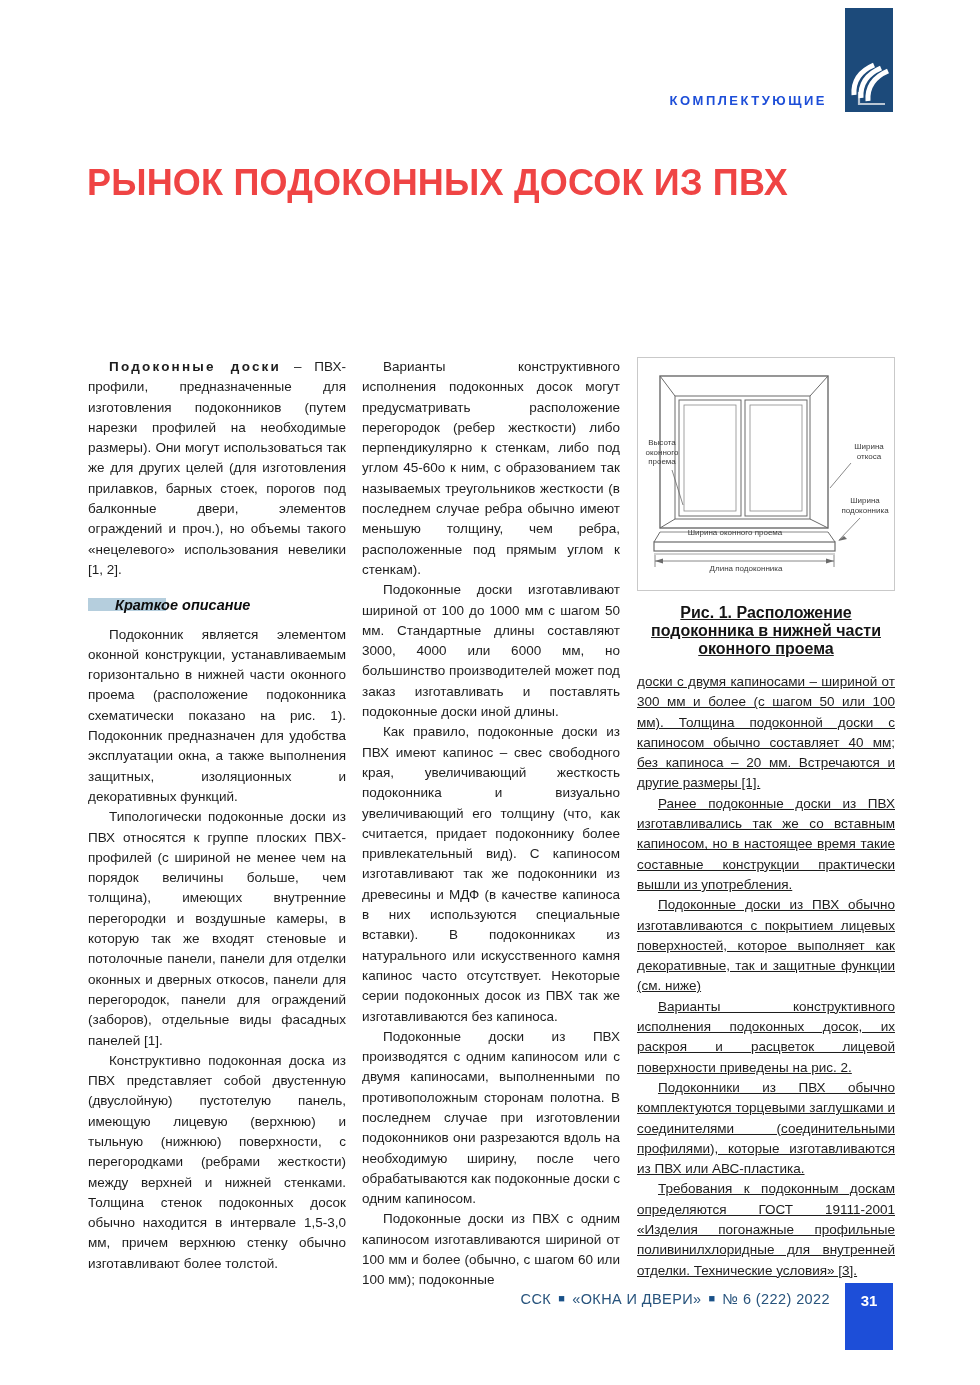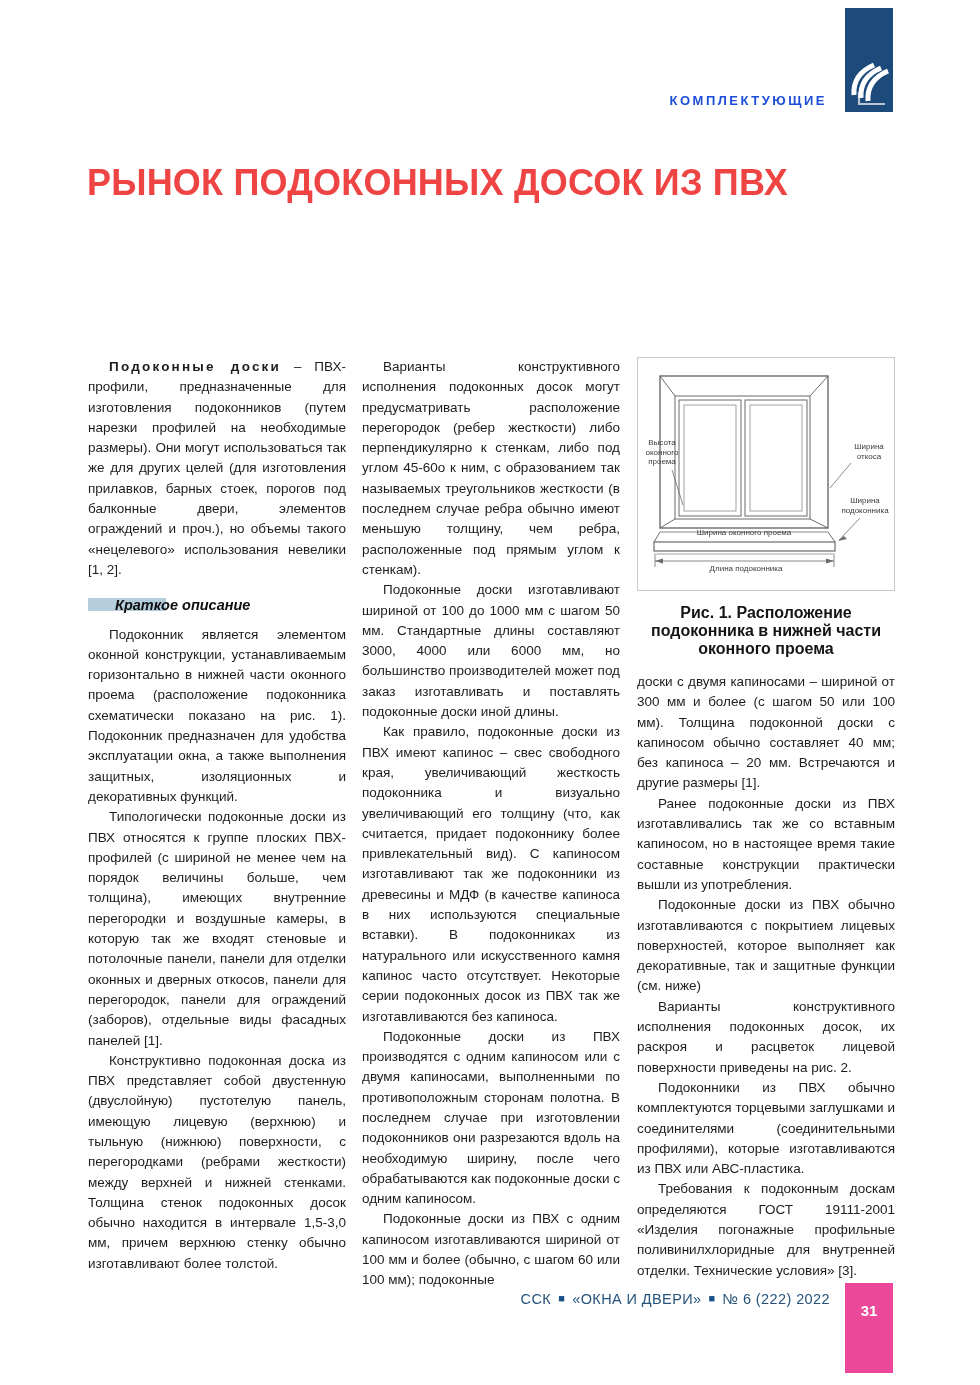--- a/index.html
+++ b/index.html
@@ -19,21 +19,21 @@
   .authors {
     position:absolute; left:88px; top:257px;
     color:#1a5188; font-weight:bold; font-size:11.5px; line-height:15px; letter-spacing:0.2px;
   }
   .col {
     position:absolute; top:357px; width:258px;
     font-size:13.5px; line-height:20.3px; text-align:justify; color:#1d1d1d;
   }
   .col-1 { left:88px; }
   .col-2 { left:362px; }
-  .col-3 { left:637px; }
+  .col-3 { left:637px;text-decoration:underline; }
   .col p { margin:0; text-indent:21px; }
   .col p.noindent { text-indent:0; }
   .lead-bold { font-weight:bold; letter-spacing:2.2px; }
   .section-heading {
     position:relative; margin:15px 0 9px 0; font-size:14.5px; font-weight:bold;
     color:#0e0e0e; text-align:left;font-style:italic;
   }
   .section-heading .hl {
     position:absolute; left:0; top:3px; width:78px; height:13px;
     background:#b5cedd; z-index:0;
@@ -45,38 +45,38 @@
     border:1px solid #c9c9c9; background:#fff;
   }
   .fig-box svg { position:absolute; left:0; top:0; }
   .fig-label {
     position:absolute; font-size:8px; line-height:9.5px; color:#3a3a3a;
     text-align:center; letter-spacing:0px;
   }
   .lbl-height { left:1px; top:80px; width:46px; }
   .lbl-slope  { right:1px; top:84px; width:48px; }
   .lbl-sillw  { right:0px; top:138px; width:58px; }
-  .lbl-openw  { left:41px; top:170px; width:130px; }
+  .lbl-openw  { left:32px; top:170px; width:130px; }
   .lbl-silll  { left:60px; top:206px; width:96px; }
   .fig-caption {
     margin-top:13px; font-weight:bold; font-size:16px; line-height:18px;
     color:#141414; text-align:center;
   }
   .footer-line {
     position:absolute; top:1291px; right:150px;
     color:#27537c; font-size:14.5px; letter-spacing:0.4px; white-space:nowrap;
   }
   .footer-line .sq {
     display:inline-block; margin:0 7px; color:#1a5188; font-size:11px;
     position:relative; top:-2px;
   }
   .page-badge {
-    position:absolute; left:845px; top:1283px; width:48px; height:90px;
-    background:#ec4899; color:#ffffff; font-weight:bold; font-size:15px;
-    text-align:center; padding-top:19px; box-sizing:border-box;
+    position:absolute; left:845px; top:1283px; width:48px; height:67px;
+    background:#1d4ed8; color:#ffffff; font-weight:bold; font-size:15px;
+    text-align:center; padding-top:9px; box-sizing:border-box;
   }
 </style>
 </head>
 <body>
 
 <div class="page">
 
   <div class="kicker">КОМПЛЕКТУЮЩИЕ</div>
   <svg class="logo" viewBox="0 0 48 104" xmlns="http://www.w3.org/2000/svg">
     <rect x="0" y="0" width="48" height="104" fill="#1c4a7a"></rect>

